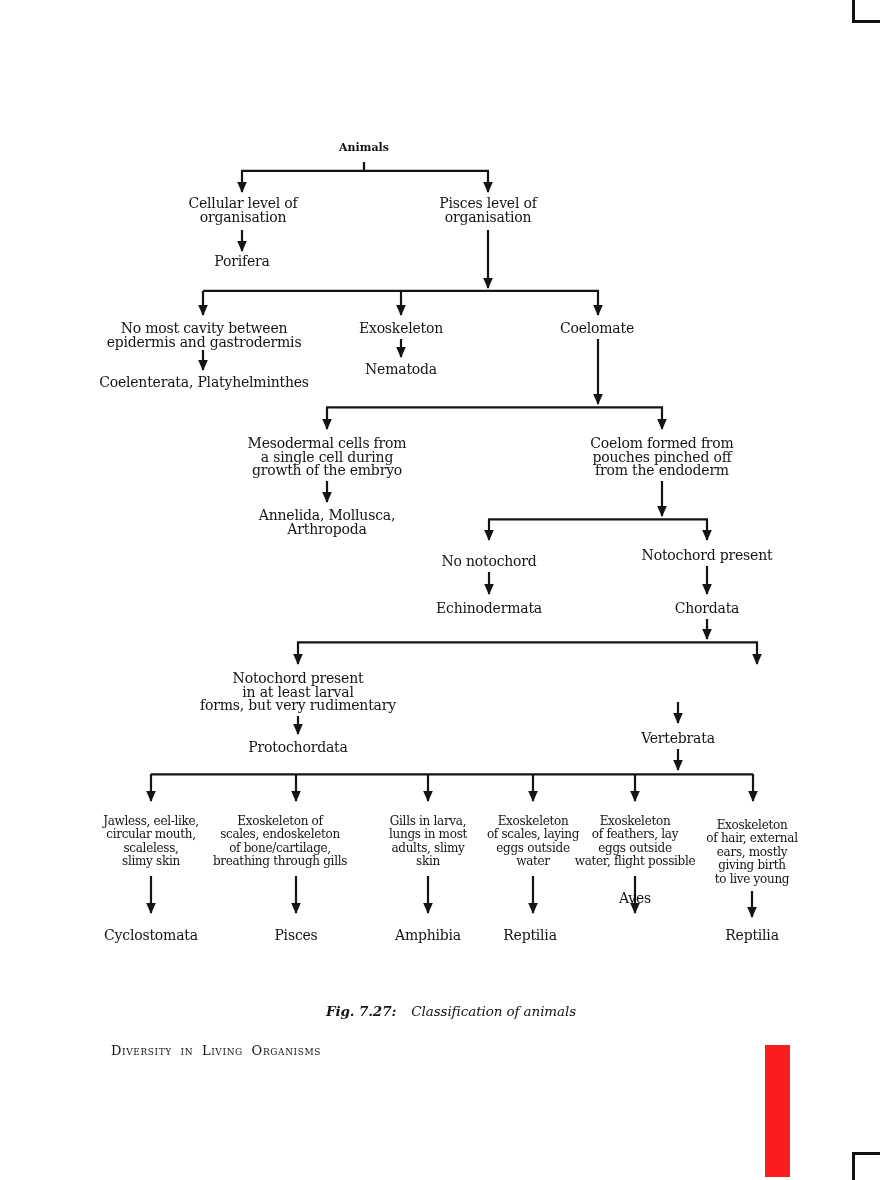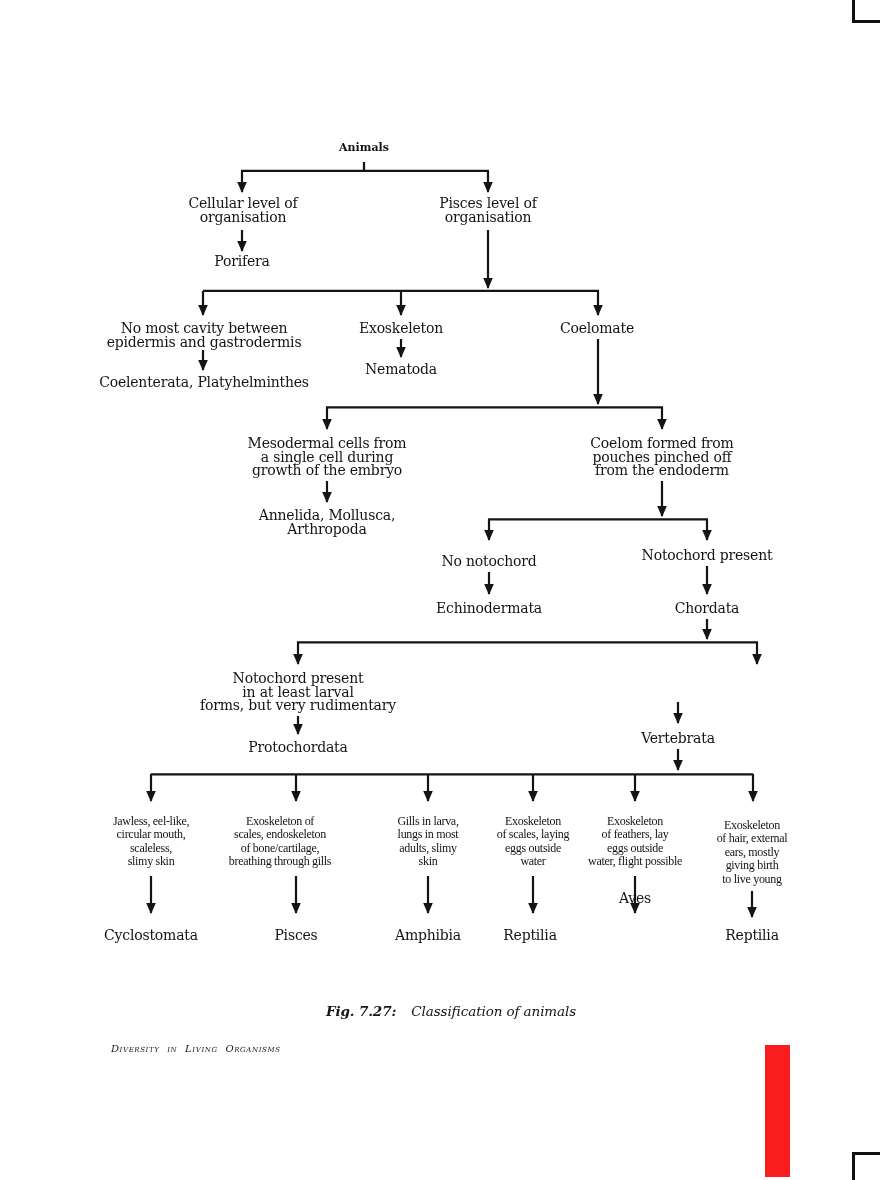--- a/index.html
+++ b/index.html
@@ -1,26 +1,26 @@
 <!DOCTYPE html>
 <html><head>
 <meta charset="utf-8">
 <style>
   html,body{margin:0;padding:0;background:#ffffff;}
   .page{position:relative;width:880px;height:1180px;background:#ffffff;overflow:hidden;
         font-family:"DejaVu Serif", serif;color:#141414;}
   .edges{position:absolute;left:0;top:0;}
   .lbl{position:absolute;transform:translateX(-50%);text-align:center;white-space:pre-line;
        width:max-content;font-size:14px;line-height:13.5px;letter-spacing:-0.2px;}
-  .lbl.sm{font-size:12px;line-height:13.4px;letter-spacing:-0.3px;font-family:Liberation Serif, serif;}
+  .lbl.sm{font-size:12px;line-height:13.4px;letter-spacing:-0.3px;}
   .lbl.root{font-weight:bold;font-size:11px;letter-spacing:0;}
   .caption{position:absolute;transform:translateX(-50%);white-space:nowrap;
            font-style:italic;font-size:13.5px;letter-spacing:-0.1px;}
   .caption .fig{font-weight:bold;margin-right:15px;}
-  .footer{position:absolute;font-style:italic;font-variant:small-caps;font-size:10px;
+  .footer{position:absolute;font-variant:small-caps;font-size:13px;
           letter-spacing:0.6px;word-spacing:4px;white-space:nowrap;}
   .redbar{position:absolute;left:765px;top:1045px;width:25px;height:132px;background:#f91d1f;}
   .corner-tr{position:absolute;left:852px;top:-3px;width:31px;height:26px;box-sizing:border-box;
              border-left:3px solid #111;border-bottom:3px solid #111;}
   .corner-br{position:absolute;left:852px;top:1152px;width:31px;height:31px;box-sizing:border-box;
              border-left:3px solid #111;border-top:3px solid #111;}
 </style>
 </head>
 <body>
 

